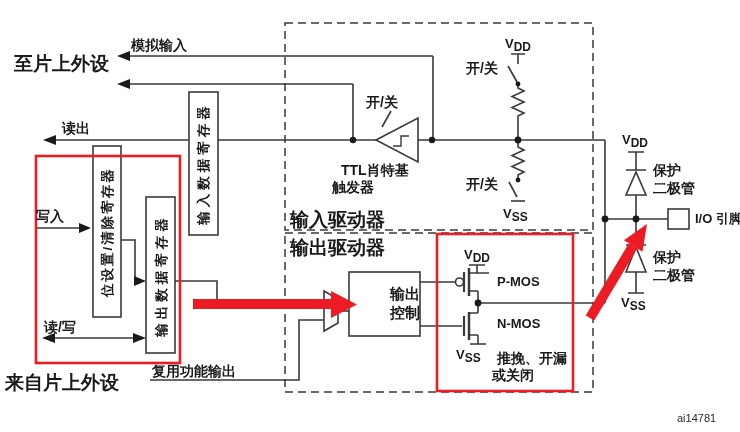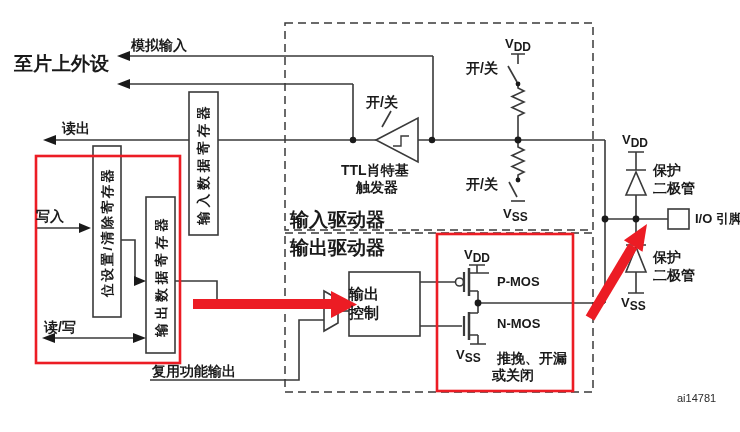--- a/index.html
+++ b/index.html
@@ -13,21 +13,21 @@
   .lbl.latin{font-weight:600;font-size:13px;}
   .lbl.figid{font-size:11px;font-weight:400;color:#2b2b2b;}
   .vlabel{position:absolute;white-space:nowrap;font-size:13px;font-weight:600;}
   .vlabel .sub{font-size:12px;vertical-align:-3px;letter-spacing:0;}
   .rotlbl{
     position:absolute;transform:rotate(-90deg);transform-origin:center;
     text-align:center;font-size:13.5px;font-weight:600;white-space:nowrap;
   }
   .outctrl{
     position:absolute;left:349px;top:272px;width:71px;height:64px;
-    display:flex;flex-direction:column;align-items:flex-start;justify-content:center;
+    display:flex;flex-direction:column;align-items:flex-end;justify-content:center;
     font-size:15px;font-weight:700;line-height:1.25;
   }
 </style>
 </head>
 <body>
 
 <div id="stage">
 
   <svg id="wiring" width="740" height="432" viewBox="0 0 740 432">
 
@@ -119,49 +119,50 @@
       <line x1="590" y1="318" x2="633" y2="246" stroke="#ec1c24" stroke-width="10"></line>
       <polygon points="647,224 642.5,251.8 623.9,240.2" fill="#ec1c24"></polygon>
     </g>
   </svg>
 
   <div class="lbl big" style="left:14px;top:54px">至片上外设</div>
   <div class="lbl" style="left:131px;top:38px">模拟输入</div>
   <div class="lbl" style="left:62px;top:121px">读出</div>
   <div class="lbl" style="left:36px;top:209px">写入</div>
   <div class="lbl" style="left:44px;top:320px">读/写</div>
+  <div class="lbl big" style="left:5px;top:373px">来自片上外设</div>
   <div class="lbl" style="left:152px;top:364px">复用功能输出</div>
 
   <div class="lbl big" style="left:290px;top:210px">输入驱动器</div>
   <div class="lbl big" style="left:290px;top:238px">输出驱动器</div>
 
   <div class="lbl" style="left:366px;top:95px">开/关</div>
   <div class="lbl" style="left:466px;top:61px">开/关</div>
   <div class="lbl" style="left:466px;top:177px">开/关</div>
 
   <div class="lbl" style="left:341px;top:163px">TTL肖特基</div>
-  <div class="lbl" style="left:356px;top:180px">触发器</div>
+  <div class="lbl" style="left:332px;top:180px">触发器</div>
 
   <div class="outctrl">
     <span>输出</span>
     <span>控制</span>
   </div>
 
   <div class="lbl latin" style="left:497px;top:275px">P-MOS</div>
   <div class="lbl latin" style="left:497px;top:317px">N-MOS</div>
   <div class="lbl" style="left:497px;top:351px">推挽、开漏</div>
   <div class="lbl" style="left:492px;top:368px">或关闭</div>
 
   <div class="lbl" style="left:653px;top:163px">保护</div>
   <div class="lbl" style="left:653px;top:181px">二极管</div>
   <div class="lbl" style="left:653px;top:250px">保护</div>
   <div class="lbl" style="left:653px;top:268px">二极管</div>
 
   <div class="lbl latin" style="left:695px;top:212px">I/O 引脚</div>
-  <div class="lbl figid" style="left:677px;top:392px">ai14781</div>
+  <div class="lbl figid" style="left:677px;top:412px">ai14781</div>
 
   <div class="vlabel" style="left:505px;top:36px"><span>V</span><span class="sub">DD</span></div>
   <div class="vlabel" style="left:503px;top:206px"><span>V</span><span class="sub">SS</span></div>
   <div class="vlabel" style="left:464px;top:247px"><span>V</span><span class="sub">DD</span></div>
   <div class="vlabel" style="left:456px;top:347px"><span>V</span><span class="sub">SS</span></div>
   <div class="vlabel" style="left:622px;top:132px"><span>V</span><span class="sub">DD</span></div>
   <div class="vlabel" style="left:621px;top:295px"><span>V</span><span class="sub">SS</span></div>
 
   <div class="rotlbl" style="left:132px;top:149px;width:143px;height:29px;line-height:29px;letter-spacing:4px">输入数据寄存器</div>
   <div class="rotlbl" style="left:22px;top:218px;width:171px;height:28px;line-height:28px;letter-spacing:2px">位设置/清除寄存器</div>

